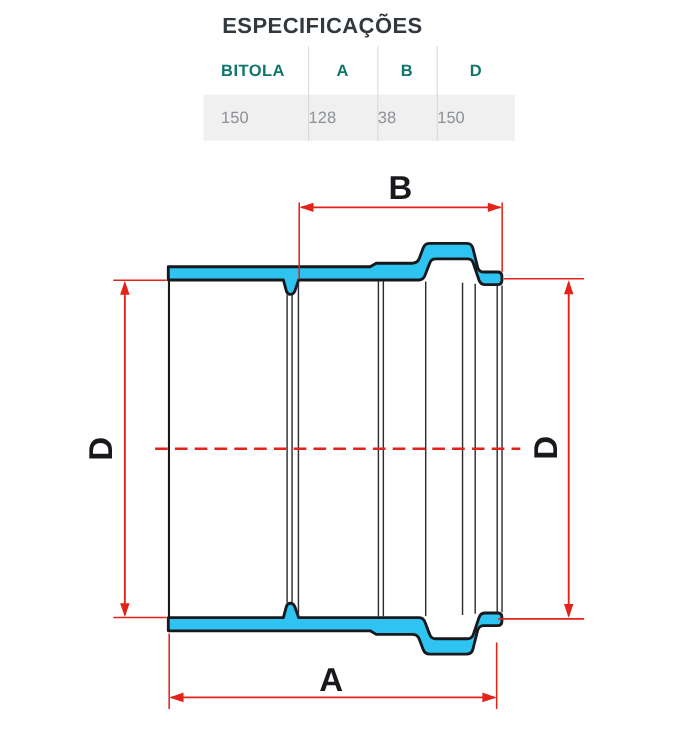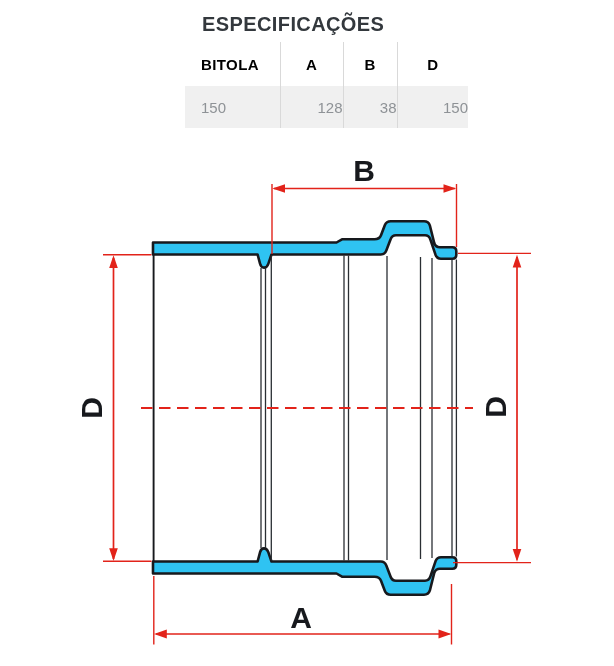--- a/index.html
+++ b/index.html
@@ -19,26 +19,26 @@
   }
 
   table.spec{
     position:absolute;left:185px;top:42px;width:283px;
     border-collapse:collapse;table-layout:fixed;
   }
   table.spec th, table.spec td{
     font-size:15px;vertical-align:middle;
   }
   table.spec th{
-    height:44px;color:#000000;font-weight:700;letter-spacing:.4px;
+    height:44px;color:#0f766e;font-weight:700;letter-spacing:.4px;
     background:#ffffff;text-align:center;
   }
   table.spec td{
     height:42px;color:#8e9296;font-weight:400;
-    background:var(--table_row_bg);text-align:right;
+    background:var(--table_row_bg);text-align:left;
   }
   table.spec th:first-child, table.spec td:first-child{
     text-align:left;padding-left:16px;
   }
   table.spec th:not(:last-child), table.spec td:not(:last-child){
     border-right:1px solid #d9d9d9;
   }
   .col-bitola{width:95px}.col-a{width:63px}.col-b{width:54px}.col-d{width:71px}
 
   svg.drawing{position:absolute;left:0;top:150px;}

